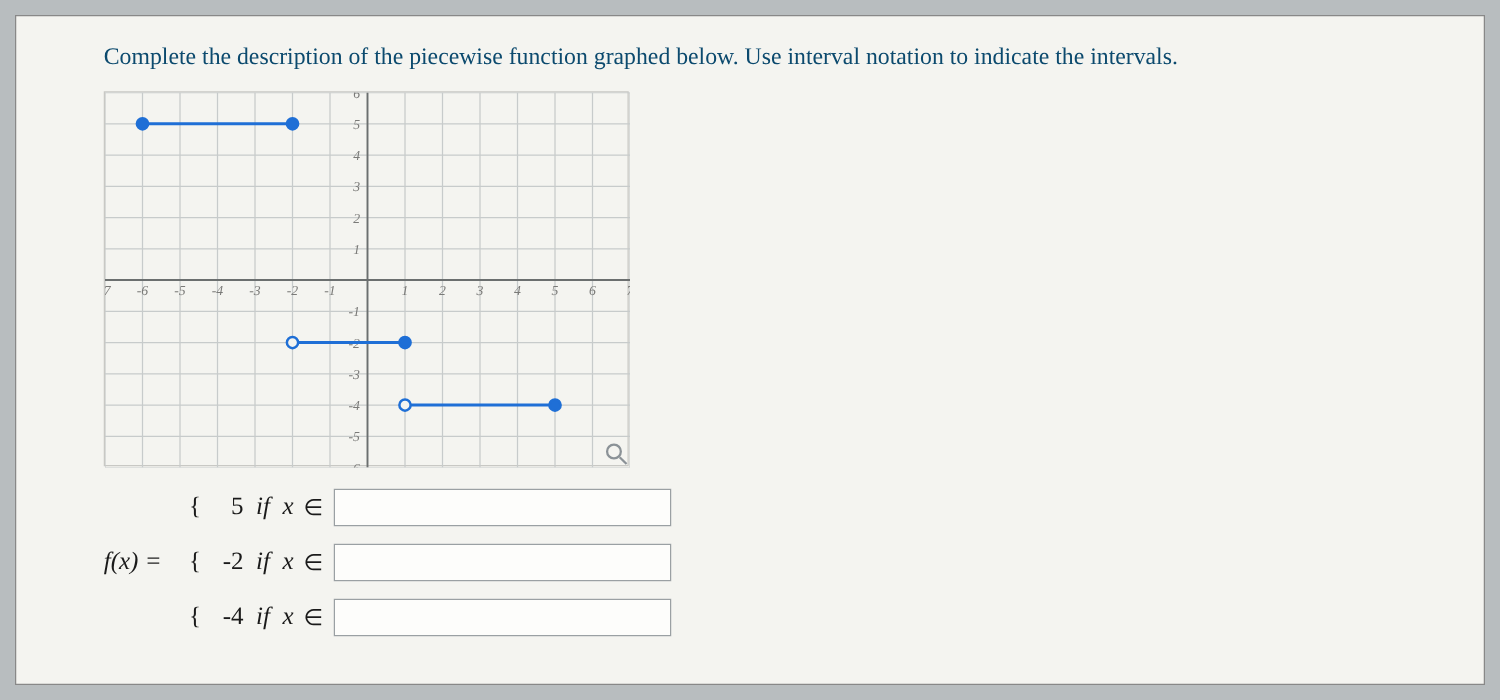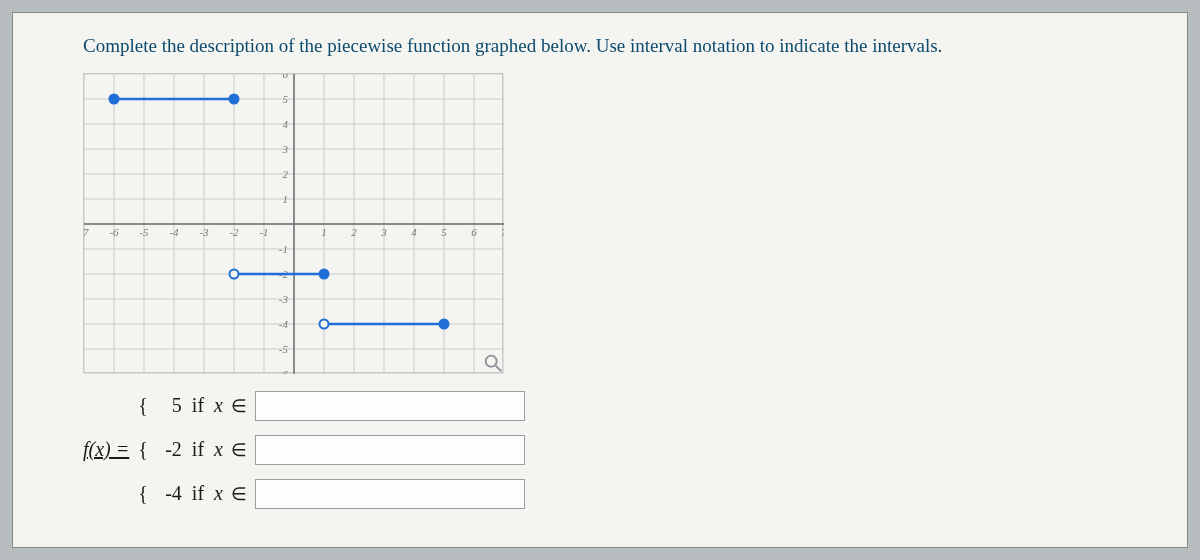--- a/index.html
+++ b/index.html
@@ -45,26 +45,26 @@
     color: #8b9297;
   }
   .equation-block {
     margin-top: 18px;
     display: flex;
     align-items: center;
     font-family: 'Times New Roman', serif;
     font-size: 20px;
     color: #1a1a1a;
   }
-  .fx { font-style: italic; margin-right: 9px; white-space: nowrap; text-decoration: underline; }
+  .fx { font-style: italic; margin-right: 22px; white-space: nowrap; }
   .rows { display: flex; flex-direction: column; gap: 14px; }
   .row { display: flex; align-items: center; gap: 8px; }
   .brace { font-size: 20px; }
   .val { display:inline-block; width: 26px; text-align:right; }
-  .if { margin: 0 2px; }
+  .if { margin: 0 2px; font-style: italic; }
   .xvar { font-style: italic; }
   .elem { font-size: 18px; }
   input.interval {
     width: 270px;
     height: 30px;
     border: 1px solid #9aa0a3;
     background: #fdfdfb;
     font-size: 16px;
     padding: 2px 6px;
     font-family: inherit;

